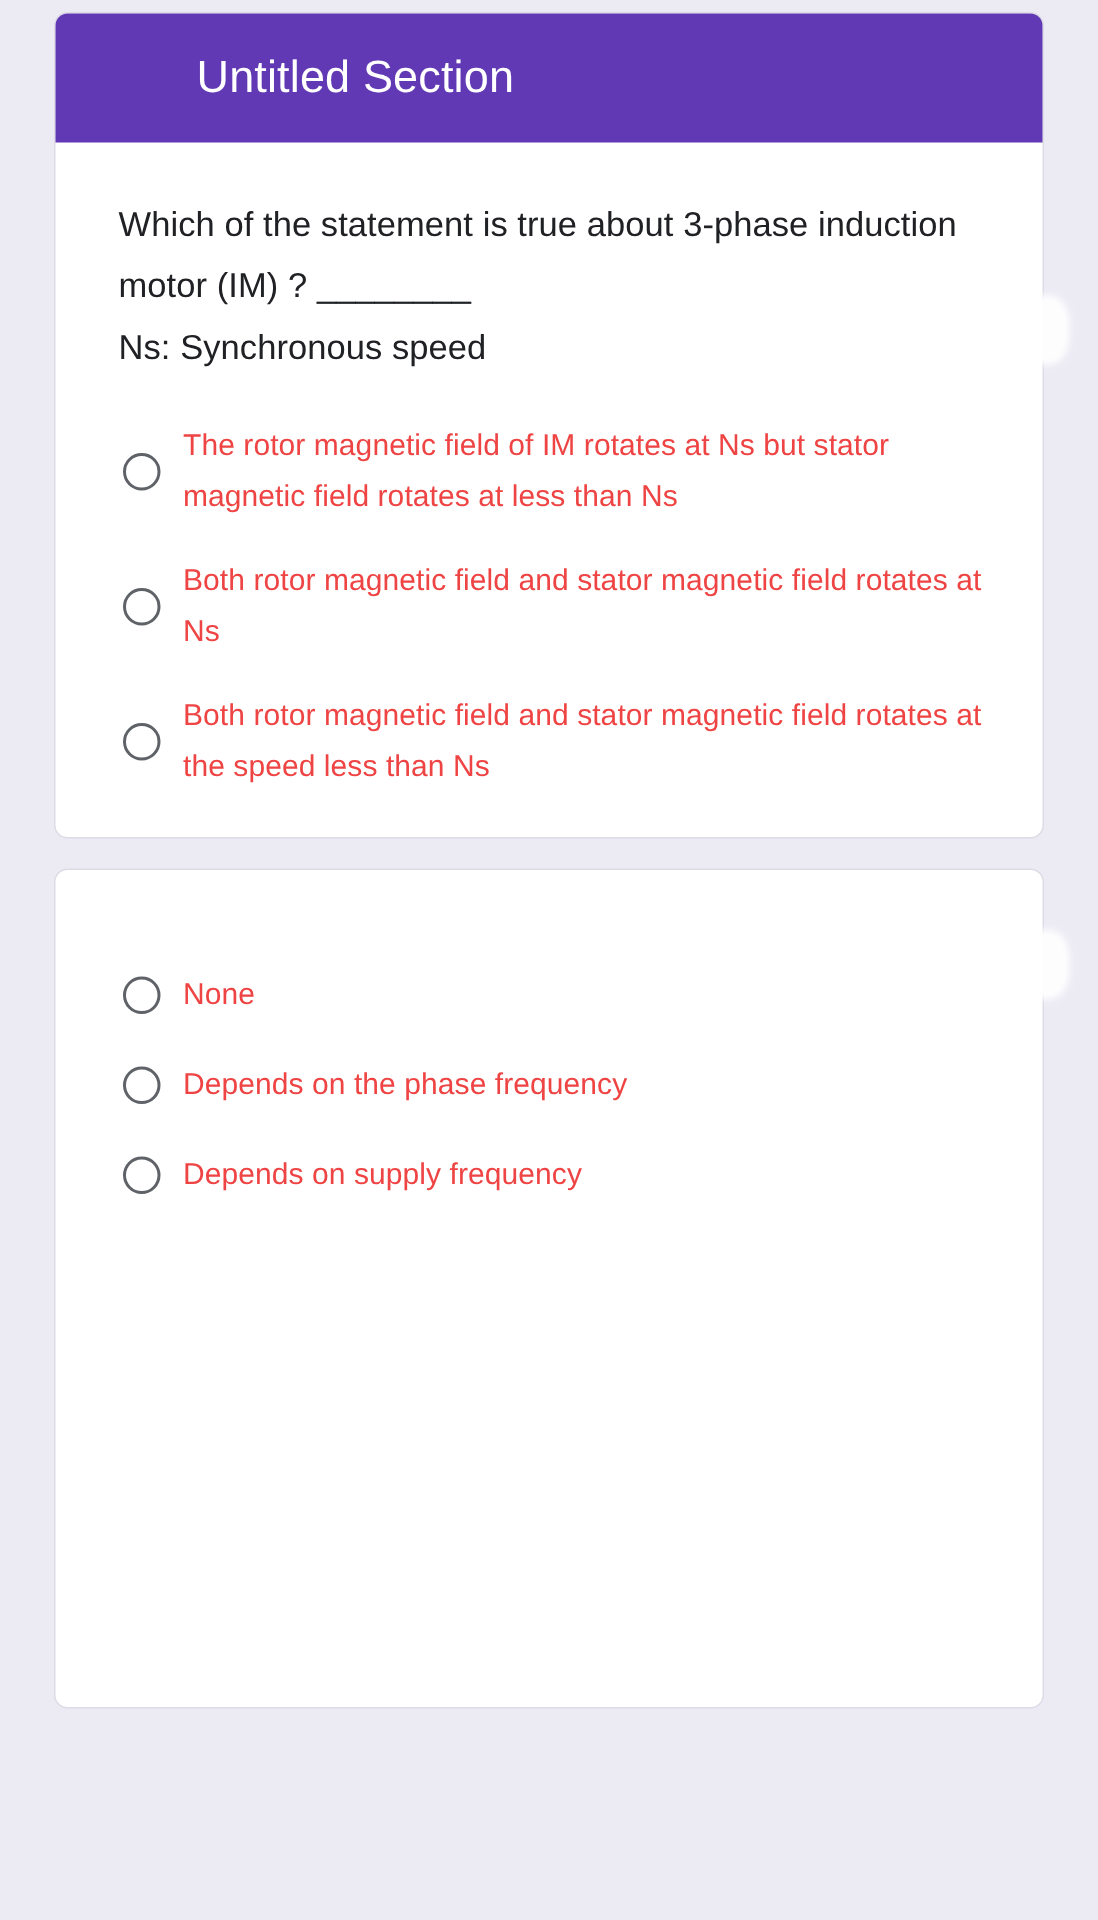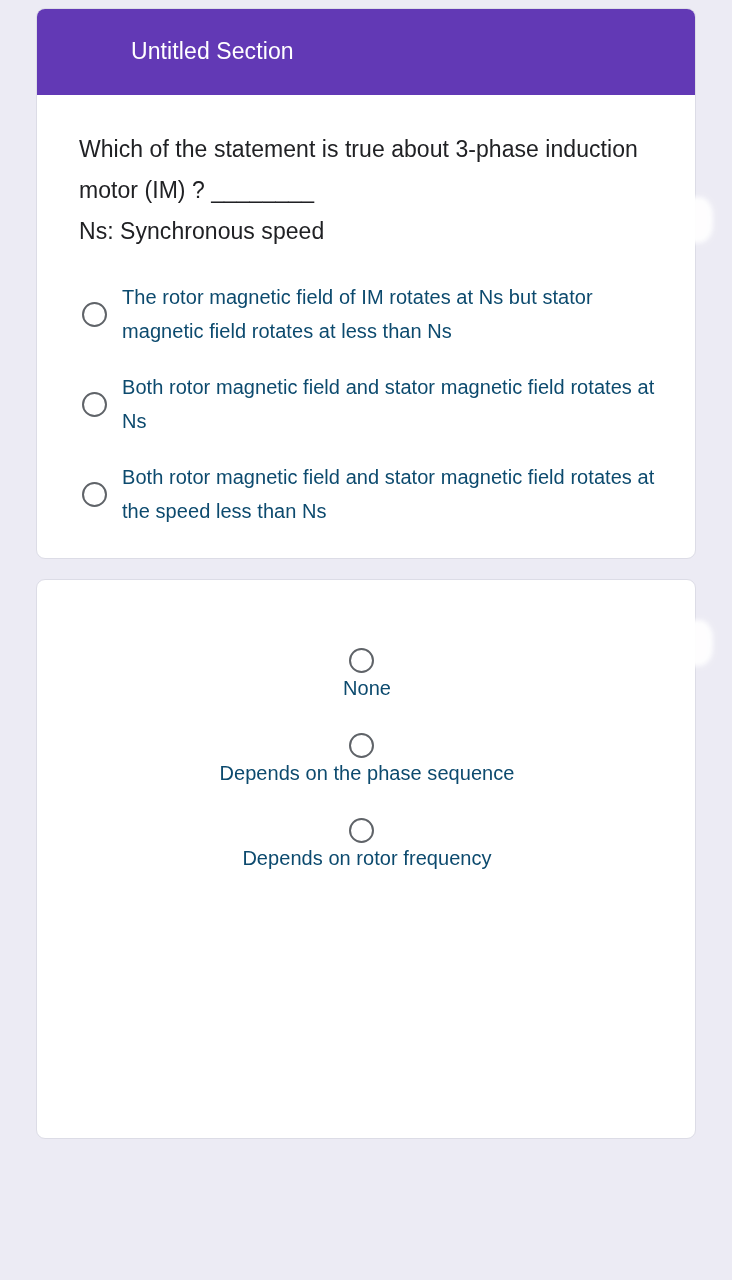--- a/index.html
+++ b/index.html
@@ -43,21 +43,21 @@
     height: 86px;
     background: #6239b5;
     border-radius: 8px 8px 0 0;
     display: flex;
     align-items: center;
     padding-left: 94px;
     box-sizing: border-box;
   }
   .section-title {
     color: #ffffff;
-    font-size: 23px;
+    font-size: 30px;
     letter-spacing: 0.1px;
     line-height: 1.2;
   }
 
   .card-body {
     padding: 34px 40px 30px 42px;
     box-sizing: border-box;
   }
 
   .question-text {
@@ -85,28 +85,28 @@
     width: 25px;
     height: 25px;
     border: 2px solid #5f6368;
     border-radius: 50%;
     box-sizing: border-box;
     margin-left: 3px;
     margin-right: 15px;
   }
 
   .option-label {
-    color: #0c4a6e;
+    color: #ef4444;
     font-size: 20px;
     line-height: 34px;
     letter-spacing: 0.05px;
   }
 
   
-  .card-q2 .option-row { margin-bottom: 30px; flex-direction: column; }
+  .card-q2 .option-row { margin-bottom: 30px; }
   .card-q2 .options { margin-top: 34px; }
   .card-q2 .option-label { line-height: 30px; }
 
   
   .side-handle {
     position: absolute;
     right: -18px;
     width: 34px;
     height: 46px;
     background: #ffffff;
@@ -170,25 +170,25 @@
       <div class="options">
 
         <div class="option-row">
           <span class="radio-circle"></span>
           <span class="option-label">None</span>
         </div>
 
 
         <div class="option-row">
           <span class="radio-circle"></span>
-          <span class="option-label">Depends on the phase sequence</span>
+          <span class="option-label">Depends on the phase frequency</span>
         </div>
 
         <div class="option-row">
           <span class="radio-circle"></span>
-          <span class="option-label">Depends on rotor frequency</span>
+          <span class="option-label">Depends on supply frequency</span>
         </div>
 
       </div>
     </div>
   </div>
 
 </div>
 
 </body></html>

